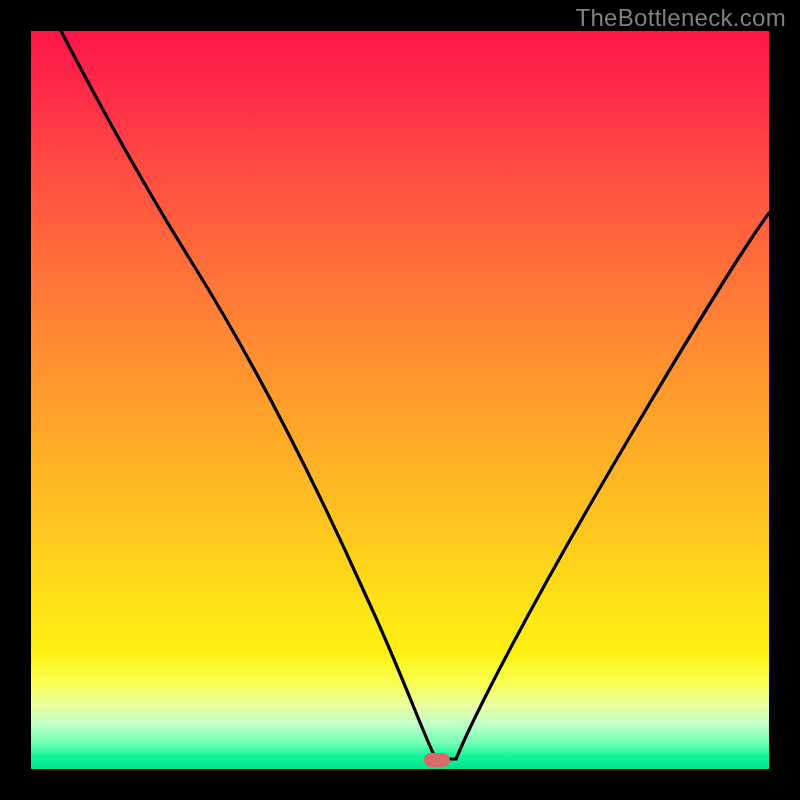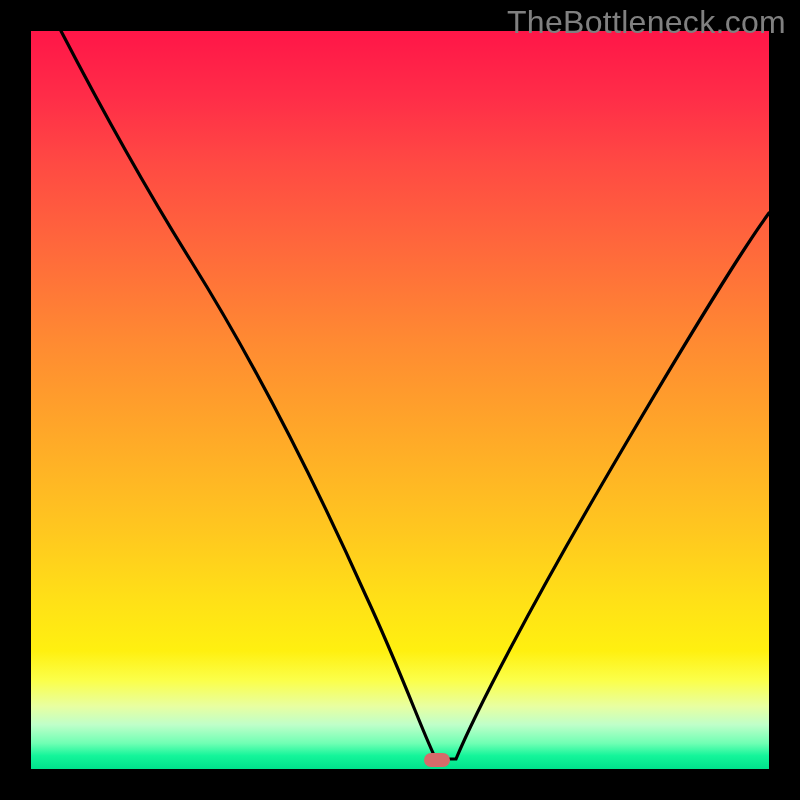--- a/index.html
+++ b/index.html
@@ -15,21 +15,21 @@
     position: relative;
     width: 800px;
     height: 800px;
     background: #000;
   }
   .watermark {
     position: absolute;
     top: 4px;
     right: 14px;
     color: #808080;
-    font-size: 32px;
+    font-size: 24px;
     font-weight: 500;
     letter-spacing: 0.3px;
     z-index: 3;
   }
   .plot {
     position: absolute;
     left: 31px;
     top: 31px;
     width: 738px;
     height: 738px;

